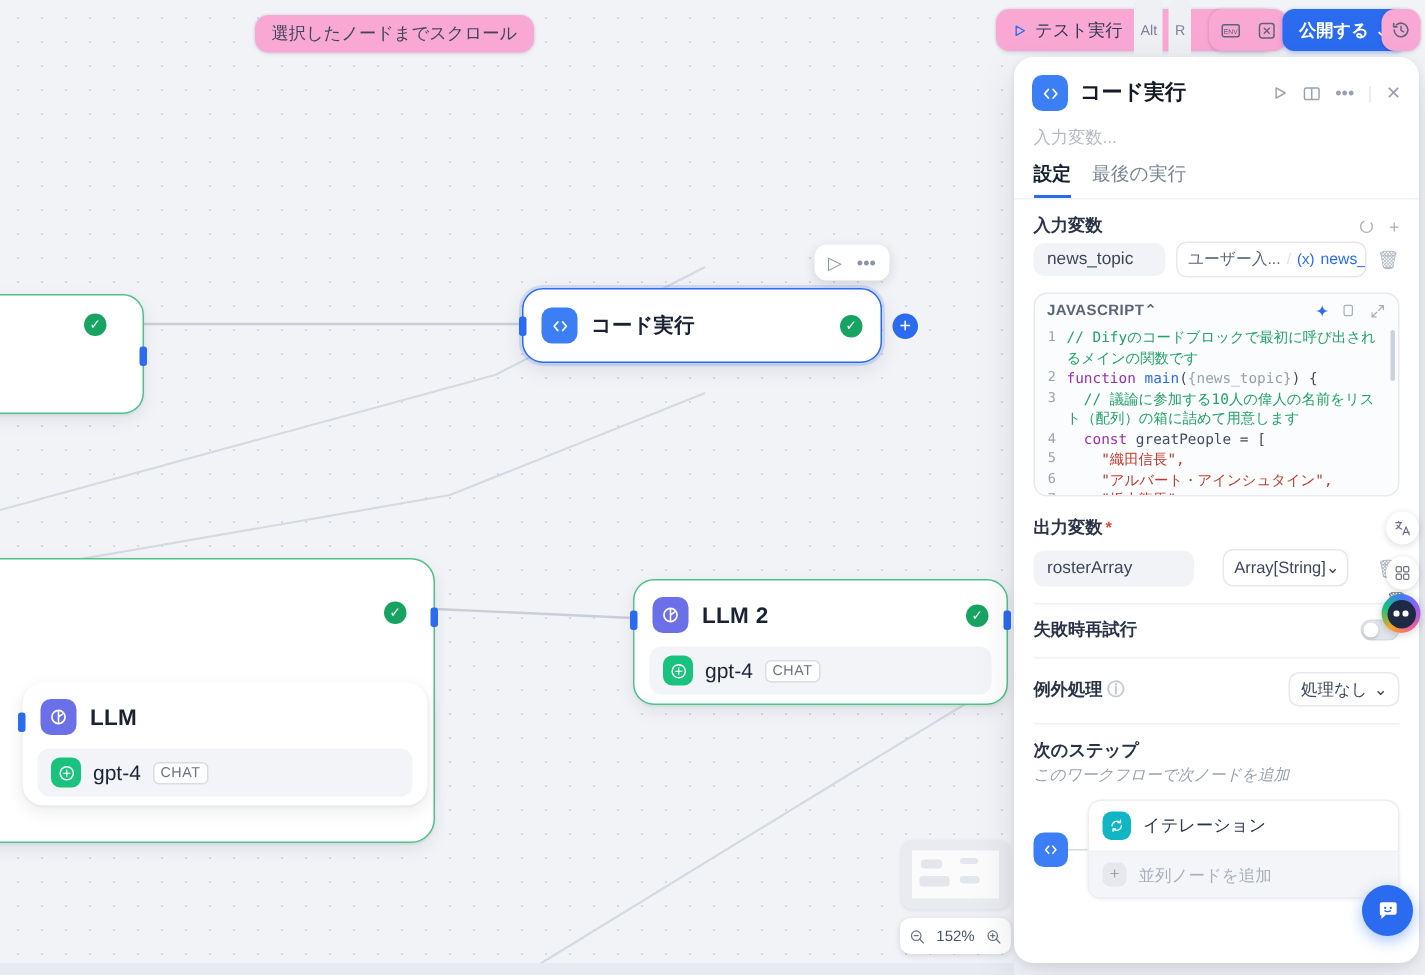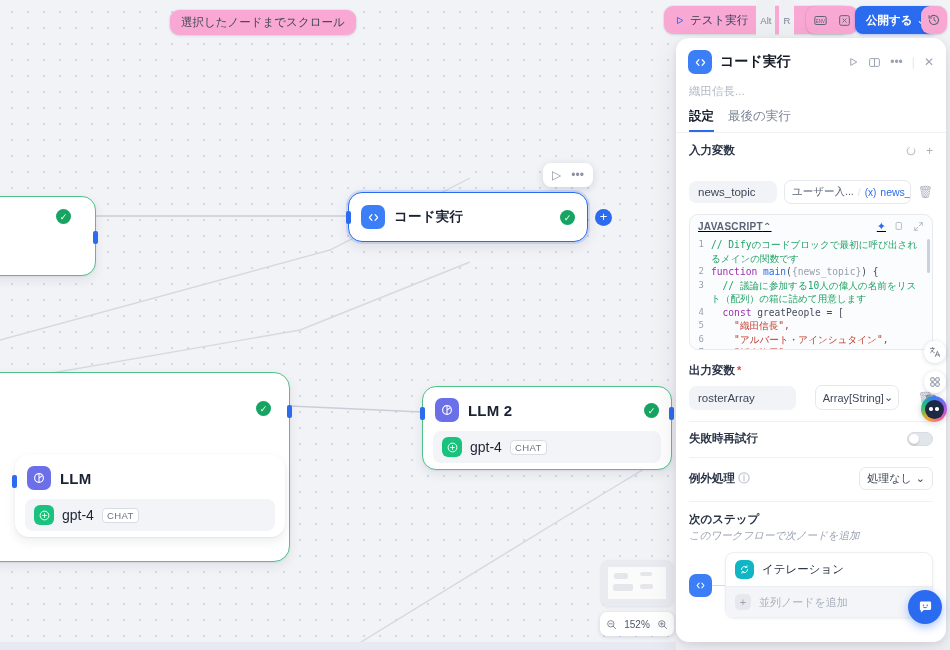--- a/index.html
+++ b/index.html
@@ -102,42 +102,42 @@
   .p-actions { display: flex; align-items: center; gap: 9px; color: #9aa2b1; font-size: 12px; }
   .p-desc { padding: 6px 13px 0 13px; font-size: 11.5px; color: #b4bac6; }
   .tabs { display: flex; gap: 14px; padding: 9px 13px 0 13px; border-bottom: 1px solid #eff1f4; }
   .tab { font-size: 12.5px; color: #7b8496; padding-bottom: 7px; }
   .tab.active { color: #17202f; font-weight: 700; box-shadow: inset 0 -2px 0 #2b6bf0; }
   .sec { padding: 10px 13px 0 13px; }
   .sec-row { display: flex; align-items: center; }
   .sec-title { font-size: 11.5px; font-weight: 700; color: #2a3346; flex: 1; }
   .req-dot { color: #e0493b; font-size: 11px; margin-left: 2px; }
   .sec-tools { display: flex; align-items: center; gap: 9px; color: #a9b0bd; font-size: 12px; }
-  .var-row { display: flex; align-items: center; gap: 7px; margin-top: 22px; }
+  .var-row { display: flex; align-items: center; gap: 7px; margin-top: 3px; }
   .var-name {
     background: #f2f3f6; border-radius: 7px; padding: 5px 9px;
     font-size: 11.5px; color: #3d4759; width: 88px; overflow: hidden; white-space: nowrap;
   }
   .var-val {
     flex: 1; border: 1px solid #e6e8ee; border-radius: 7px; padding: 4px 7px;
     display: flex; align-items: center; gap: 4px; font-size: 10.5px; color: #5a6478;
     overflow: hidden; white-space: nowrap;
   }
   .var-x { color: #2b6bf0; font-size: 10px; }
   .var-ref { color: #2b6bf0; }
   .trash { color: #aeb5c1; font-size: 12px; }
 
   
   .editor {
     margin: 10px 13px 0 13px; border: 1px solid #e7e9ee; border-radius: 9px;
     background: #fbfcfd; overflow: hidden; height: 136px; position: relative;
   }
   .ed-head {
     display: flex; align-items: center; padding: 5px 8px;
-    font-size: 10px; font-weight: 700; color: #5d6personal; text-decoration: underline;
+    font-size: 10px; font-weight: 700; color: #5d6personal;
   }
   .ed-lang { font-size: 10px; font-weight: 700; color: #5a6478; letter-spacing: .3px; flex: 1; }
   .ed-tools { display: flex; align-items: center; gap: 8px; color: #a9b0bd; font-size: 11px; }
   .code {
     font-family: "DejaVu Sans Mono", "Liberation Mono", monospace;
     font-size: 9.6px; line-height: 13.5px; padding: 0 6px 4px 6px;
   }
   .cline { display: flex; }
   .ln { width: 15px; flex: none; color: #9aa2b1; text-align: right; padding-right: 7px; font-size: 9px; }
   .ctext { flex: 1; white-space: pre-wrap; word-break: break-all; }
@@ -453,21 +453,21 @@
               <rect x="2" y="3.2" width="12" height="9.6" rx="1.4" stroke="#9aa2b1" stroke-width="1.2"></rect>
               <path d="M8 3.2v9.6" stroke="#9aa2b1" stroke-width="1.2"></path>
             </svg>
       </span>
       <span>•••</span>
       <span style="color:#e4e7ec;">|</span>
       <span>✕</span>
     </span>
   </div>
 
-  <div class="p-desc">織田信長...</div>
+  <div class="p-desc">入力変数...</div>
 
   <div class="tabs">
     <span class="tab active">設定</span>
     <span class="tab">最後の実行</span>
   </div>
 
   <div class="sec">
     <div class="sec-row">
       <span class="sec-title">入力変数</span>
       <span class="sec-tools">

